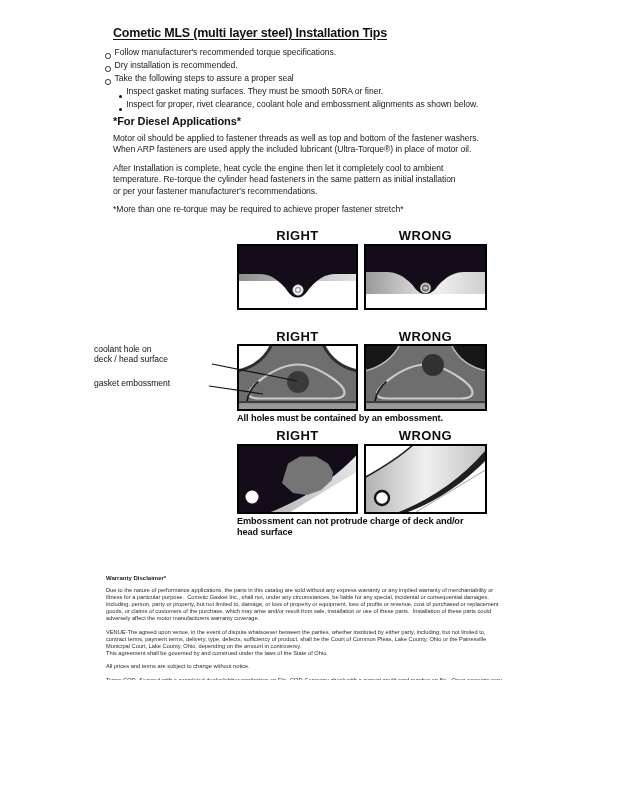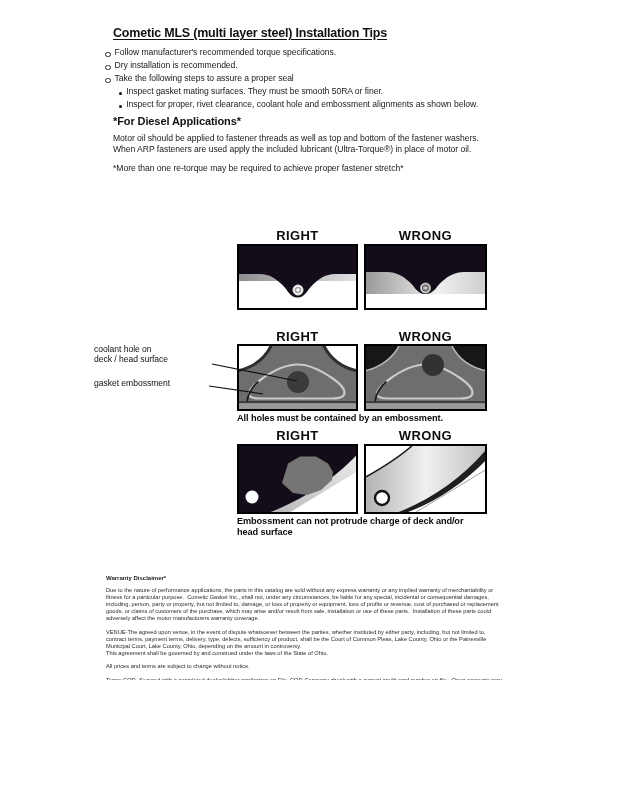--- a/index.html
+++ b/index.html
@@ -6,21 +6,21 @@
   .page{
     position:relative;width:618px;height:680px;background:#fff;
     font-family:"Liberation Sans", sans-serif;color:#1a1a1a;overflow:hidden;
   }
   
   .title{
     position:absolute;left:113px;top:26px;font-size:12.5px;font-weight:bold;
     letter-spacing:-0.2px;text-decoration:underline;text-underline-offset:2px;color:#111;
   }
   .bullets{position:absolute;left:105px;top:46px;width:440px;font-size:8.6px;letter-spacing:-0.05px;}
-  .brow{display:flex;align-items:center;height:13px;line-height:13px;}
+  .brow{display:flex;align-items:flex-end;height:13px;line-height:13px;}
   .brow.sub{padding-left:14px;}
   .ring{flex:none;width:3.6px;height:3.6px;border:1px solid #2a2a2a;border-radius:50%;margin:4px 4px 0 0;}
   .dot{flex:none;width:3.2px;height:3.2px;background:#111;border-radius:50%;margin:4.6px 4px 0 0;}
   .diesel{position:absolute;left:113px;top:115px;width:402px;}
   .dh{font-size:11px;font-weight:bold;letter-spacing:-0.1px;margin:0 0 6px 0;color:#111;}
   .diesel p{font-size:8.6px;line-height:11.4px;letter-spacing:-0.05px;margin:0 0 7px 0;white-space:pre-line;}
   
   .dlabel{position:absolute;font-size:13px;font-weight:bold;letter-spacing:0.4px;text-align:center;color:#0d0d0d;}
   .lbl-1l{left:237px;top:228px;width:121px;}
   .lbl-1r{left:364px;top:228px;width:123px;}
@@ -77,20 +77,23 @@
     <div class="brow sub">
       <span class="dot"></span>
       <span>Inspect for proper, rivet clearance, coolant hole and embossment alignments as shown below.</span>
     </div>
   </div>
 
   <div class="diesel">
     <div class="dh">*For Diesel Applications*</div>
     <p>Motor oil should be applied to fastener threads as well as top and bottom of the fastener washers.
 When ARP fasteners are used apply the included lubricant (Ultra-Torque®) in place of motor oil.</p>
+    <p>After Installation is complete, heat cycle the engine then let it completely cool to ambient
+temperature. Re-torque the cylinder head fasteners in the same pattern as initial installation
+or per your fastener manufacturer's recommendations.</p>
     <p>*More than one re-torque may be required to achieve proper fastener stretch*</p>
   </div>
 
   <div class="dlabel lbl-1l">RIGHT</div>
   <div class="dlabel lbl-1r">WRONG</div>
 
   <svg class="box b1l" viewBox="0 0 121 66">
     <defs>
       <linearGradient id="gA" x1="0" y1="0" x2="1" y2="0">
         <stop offset="0" stop-color="#8e8e8e"></stop>

